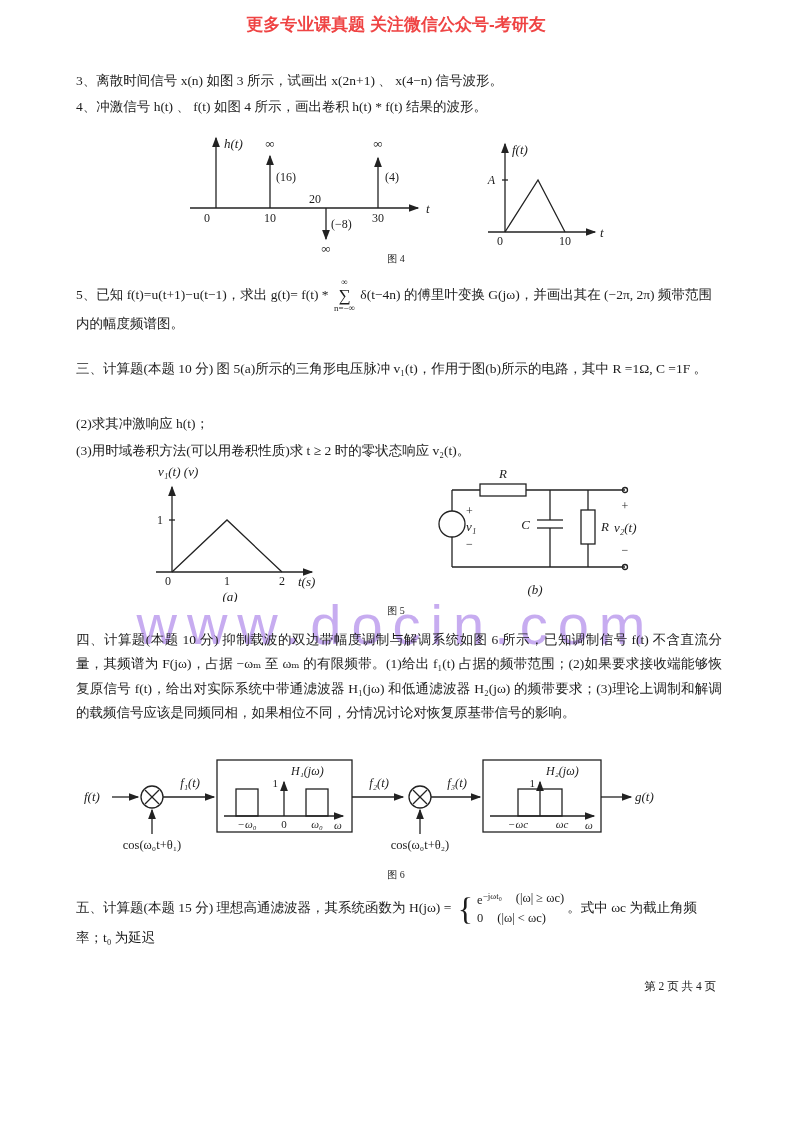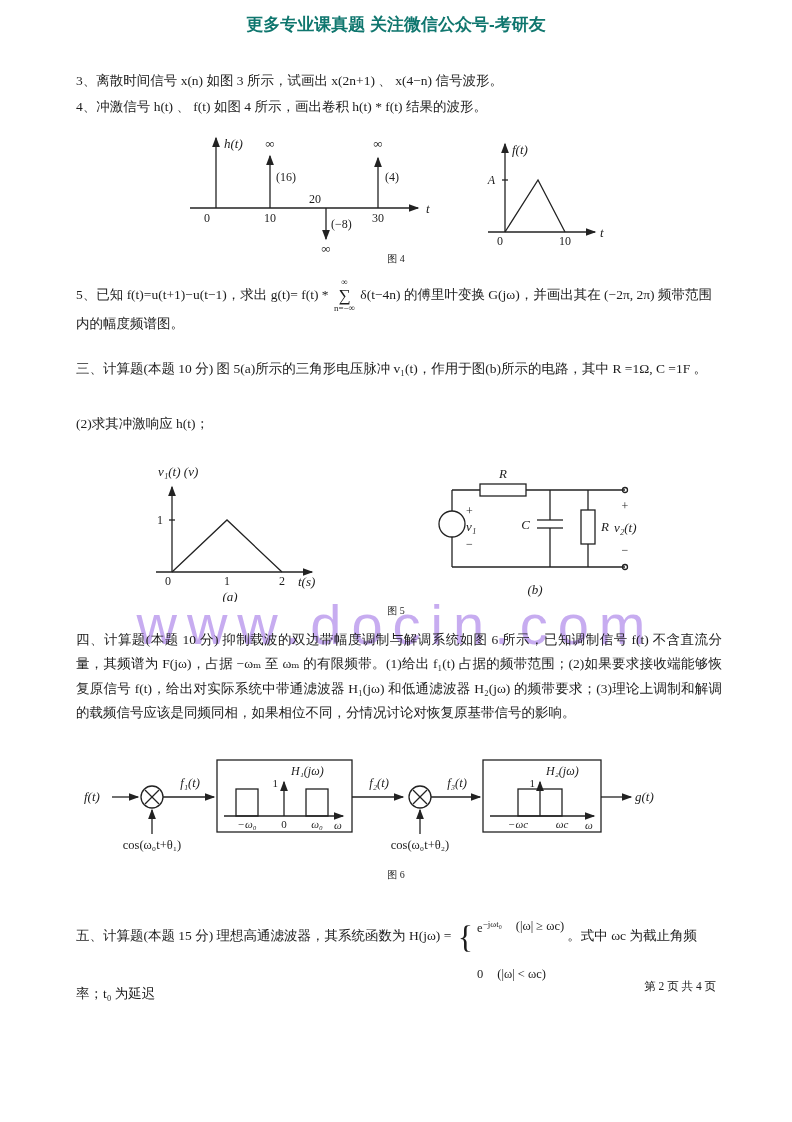--- a/index.html
+++ b/index.html
@@ -4,21 +4,21 @@
 <style>
   * { box-sizing: border-box; }
   html,body { margin:0; padding:0; background:#888; }
   .page {
     position:relative; width:792px; height:1122px; margin:0 auto;
     background:#ffffff; overflow:hidden;
     font-family:"Liberation Serif","DejaVu Serif",serif; color:#1c1c1c;
   }
   .banner {
     position:absolute; top:13px; left:0; width:100%; text-align:center;
-    color:#0f766e; font-weight:bold; font-size:17px;
+    color:#ef4444; font-weight:bold; font-size:17px;
     font-family:"Liberation Sans","DejaVu Sans",sans-serif;
   }
   .line { position:absolute; left:76px; width:646px; font-size:13.5px; line-height:1.65; }
   .just { text-align:justify; line-height:1.8; }
   .caption { position:absolute; left:76px; width:640px; text-align:center; font-size:10px; }
   .footer { position:absolute; top:979px; right:76px; font-size:11.5px; }
   .watermark {
     position:absolute; top:592px; left:0; width:100%; text-align:center;
     font-family:"Liberation Sans","DejaVu Sans",sans-serif;
     font-size:56px; letter-spacing:10px; color:#6d28d9; opacity:.38; pointer-events:none;
@@ -28,21 +28,21 @@
   svg .m { font-style:italic; }
   svg line, svg polyline, svg rect, svg circle, svg path.wire { stroke:#222; stroke-width:1.3; fill:none; }
   svg rect.comp { fill:#fff; }
   
   .sum-stack { display:inline-flex; flex-direction:column; align-items:center; vertical-align:middle; line-height:1; margin:0 2px; }
   .sum-stack .lim { font-size:9px; }
   .sum-stack .sig { font-size:17px; }
   .cases-wrap { display:inline-flex; align-items:center; vertical-align:middle; margin:0 3px; }
   .brace { font-size:32px; font-weight:300; line-height:1; }
   .cases { display:inline-flex; flex-direction:column; line-height:1.4; font-size:12.5px; margin-left:4px; }
-  .case-row { display:flex; gap:14px;margin-top:28px; }
+  .case-row { display:flex; gap:14px; }
   sup { font-size:9px; }
 </style>
 </head>
 <body>
 
 <div class="page">
 
   <div class="watermark">www.docin.com</div>
 
   <div class="banner">更多专业课真题 关注微信公众号-考研友</div>
@@ -103,20 +103,21 @@
     <span>5、已知 f(t)=u(t+1)−u(t−1)，求出 g(t)= f(t) * </span><span class="sum-stack">
         <span class="lim">∞</span>
         <span class="sig">∑</span>
         <span class="lim">n=−∞</span>
       </span><span> δ(t−4n) 的傅里叶变换 G(jω)，并画出其在 (−2π, 2π) 频带范围内的幅度频谱图。</span>
   </div>
 
 
   <div class="line" style="top:358px">三、计算题(本题 10 分) 图 5(a)所示的三角形电压脉冲 v₁(t)，作用于图(b)所示的电路，其中 R =1Ω, C =1F 。</div>
   <div class="line" style="top:413px">(2)求其冲激响应 h(t)；</div>
+  <div class="line" style="top:440px">(3)用时域卷积方法(可以用卷积性质)求 t ≥ 2 时的零状态响应 v₂(t)。</div>
 
   <svg class="fig" style="left:130px; top:462px" width="200" height="140" viewBox="0 0 200 140">
     <text class="m" x="28" y="14" font-size="13">v₁(t) (v)</text>
     <g>
       <line x1="42" y1="110" x2="42" y2="25" marker-end="url(#arh)"></line>
       <line x1="26" y1="110" x2="182" y2="110" marker-end="url(#arh)"></line>
       <line x1="39" y1="58" x2="45" y2="58"></line>
     </g>
     <text x="33" y="62" font-size="12" text-anchor="end">1</text>
     <polyline points="42,110 97,58 152,110"></polyline>

